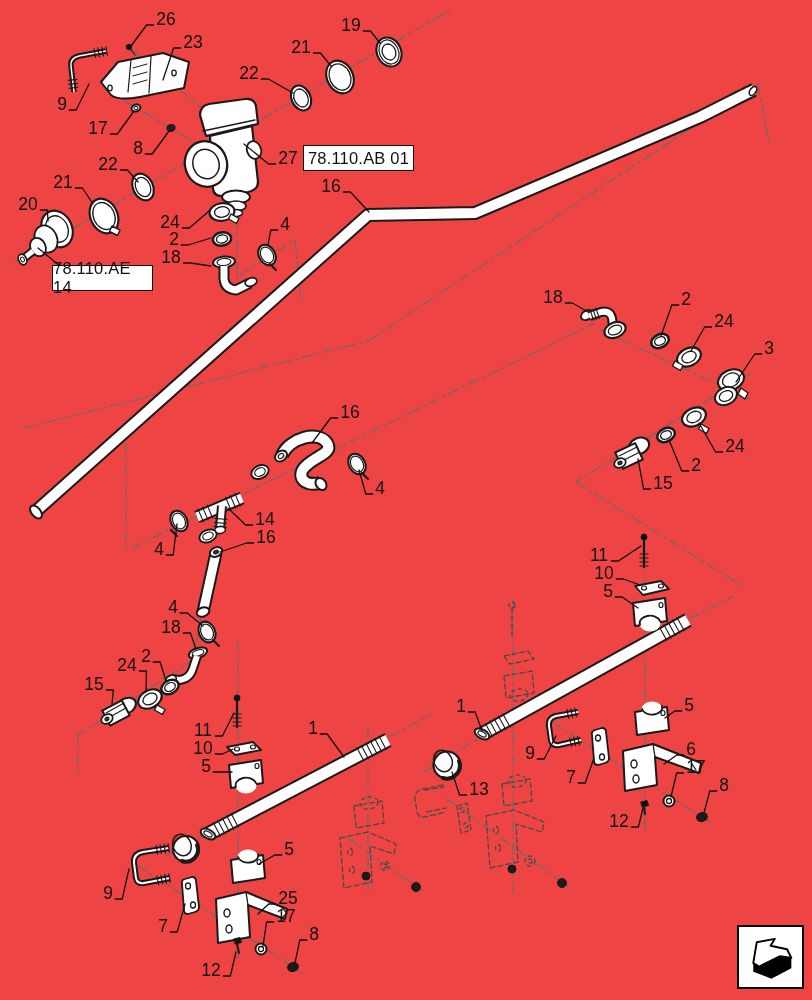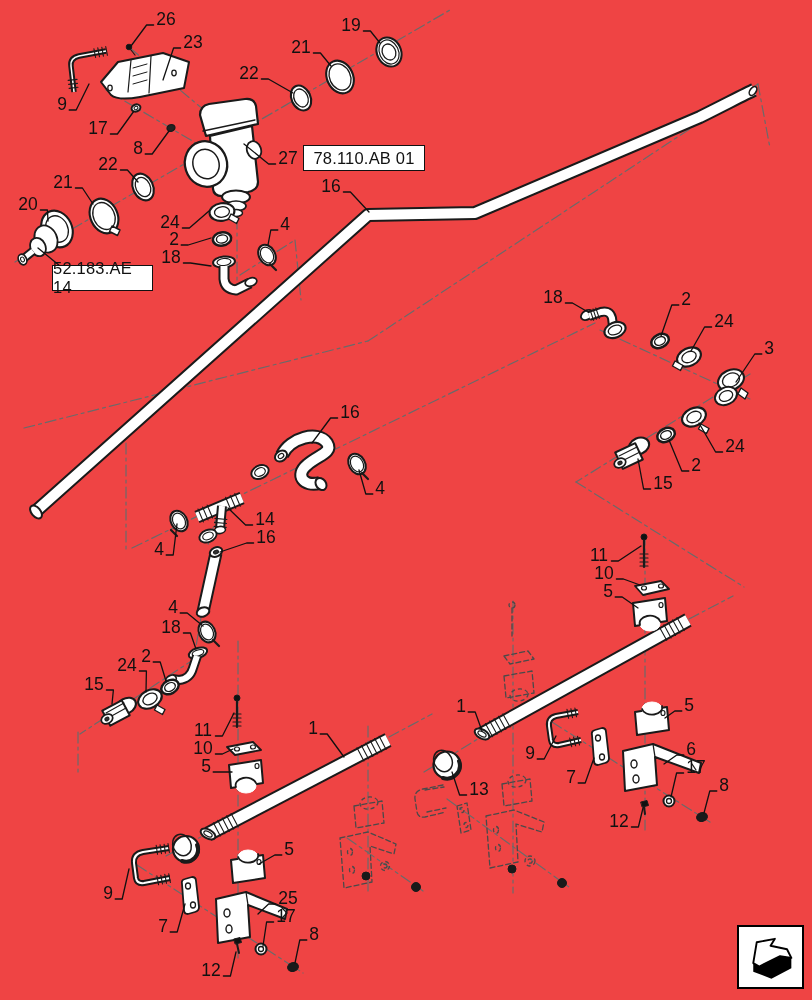--- a/index.html
+++ b/index.html
@@ -2,21 +2,21 @@
 <html><head>
 <meta charset="utf-8">
 <style>
   html,body{margin:0;padding:0;background:#fff}
   .stage{position:relative;width:812px;height:1000px;background:#ef4444;overflow:hidden;
          font-family:"Liberation Sans",sans-serif}
   #art{position:absolute;left:0;top:0}
   .ref-box{position:absolute;border:1.8px solid #111;background:#fff;display:flex;
            align-items:center;justify-content:center;font-size:16.5px;color:#111;
            letter-spacing:.2px;box-sizing:border-box}
-  #box-ab01{left:303px;top:145px;width:122px;height:26px}
+  #box-ab01{left:303px;top:145px;width:111px;height:26px}
   #box-ae14{left:52px;top:265px;width:101px;height:26px}
   .corner-icon{position:absolute;left:737px;top:925px;width:67px;height:64px;
                border:2.5px solid #000;background:#fff;box-sizing:border-box;
                display:flex;align-items:center;justify-content:center}
   svg text{font-family:"Liberation Sans",sans-serif}
 </style>
 </head>
 <body>
 
 <div class="stage">
@@ -478,21 +478,21 @@
         <path d="M273.6,922 L266.6,922 L263,946" fill="none" stroke="#111" stroke-width="1.3" stroke-linecap="round" stroke-linejoin="round"></path>
         <text x="286" y="916" text-anchor="middle" dominant-baseline="central" font-size="17.5" fill="#111111">17</text>
         <path d="M306.8,940 L299.8,940 L295,963" fill="none" stroke="#111" stroke-width="1.3" stroke-linecap="round" stroke-linejoin="round"></path>
         <text x="314" y="934" text-anchor="middle" dominant-baseline="central" font-size="17.5" fill="#111111">8</text>
         <path d="M223.4,976 L230.4,976 L236,952" fill="none" stroke="#111" stroke-width="1.3" stroke-linecap="round" stroke-linejoin="round"></path>
         <text x="211" y="970" text-anchor="middle" dominant-baseline="central" font-size="17.5" fill="#111111">12</text>
       </g>
     </svg>
 
   <div class="ref-box" id="box-ab01">78.110.AB 01</div>
-  <div class="ref-box" id="box-ae14">52.183.AE 14</div>
+  <div class="ref-box" id="box-ae14">78.110.AE 14</div>
 
   <div class="corner-icon">
     <svg width="58" height="52" viewBox="0 0 67 60">
       <path d="M13,37 L20,41 L44,29 L57,31 L57,43 L34,55 L13,47 Z" fill="#000"></path>
       <path d="M13,37 L17,13 L38,9 L33,17 L52,21 L57,31 L44,29 L20,41 Z" fill="#fff" stroke="#000" stroke-width="2.2" stroke-linejoin="round"></path>
     </svg>
   </div>
 </div>
 
 </body></html>

